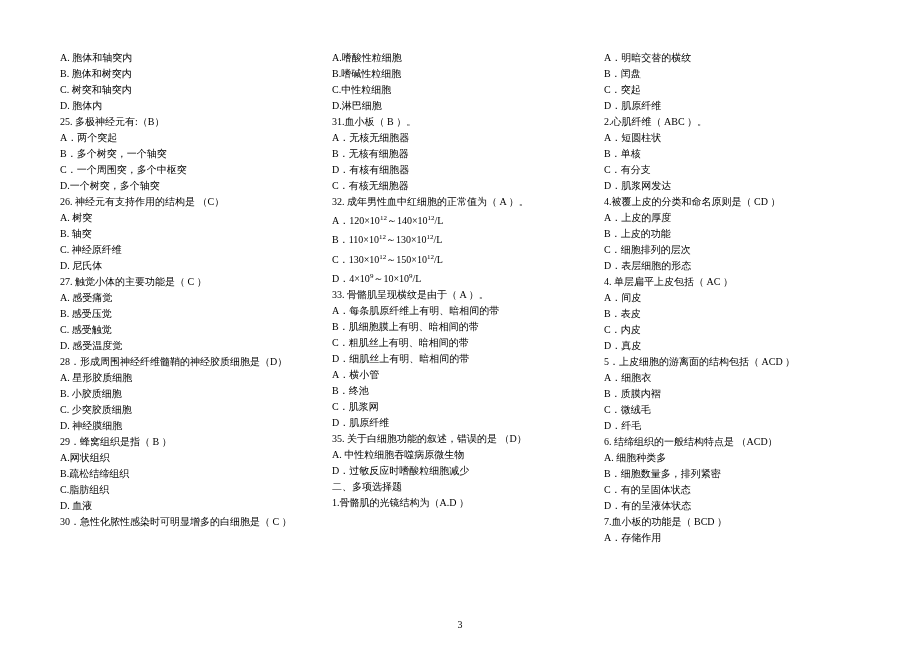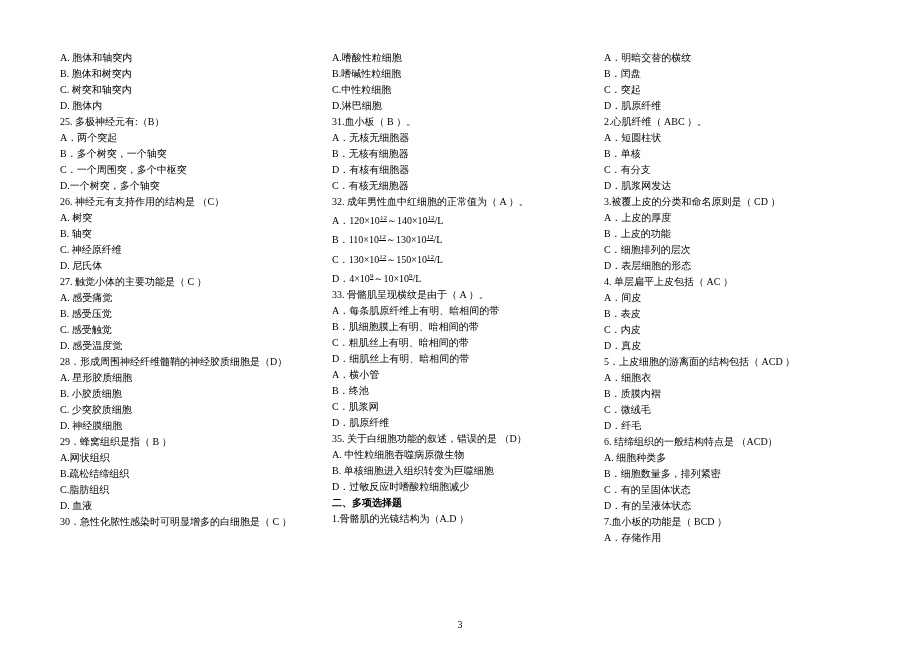--- a/index.html
+++ b/index.html
@@ -25,33 +25,32 @@
     .column {
       flex: 1;
       display: flex;
       flex-direction: column;
     }
     .line {
       line-height: 16px;
       white-space: nowrap;
     }
     .section-header {
-      font-weight: bold;
+      font-weight: normal;
     }
     .page-number {
       position: absolute;
       bottom: 20px;
       left: 50%;
       transform: translateX(-50%);
       font-size: 10px;
     }
     sup {
       font-size: 7px;
       vertical-align: super;
-      text-decoration: underline;
     }
   </style>
 </head>
 <body>
 
 <div class="columns">
   <div class="column" id="col-0">
       <div class="line">A. 胞体和轴突内</div>
       <div class="line">B. 胞体和树突内</div>
       <div class="line">C. 树突和轴突内</div>
@@ -102,36 +101,35 @@
       <div class="line">A．每条肌原纤维上有明、暗相间的带</div>
       <div class="line">B．肌细胞膜上有明、暗相间的带</div>
       <div class="line">C．粗肌丝上有明、暗相间的带</div>
       <div class="line">D．细肌丝上有明、暗相间的带</div>
       <div class="line">A．横小管</div>
       <div class="line">B．终池</div>
       <div class="line">C．肌浆网</div>
       <div class="line">D．肌原纤维</div>
       <div class="line">35. 关于白细胞功能的叙述，错误的是  （D）</div>
       <div class="line">A. 中性粒细胞吞噬病原微生物</div>
-      <div class="line">B. 单核细胞进入组织转变为巨噬细胞</div>
       <div class="line">D．过敏反应时嗜酸粒细胞减少</div>
       <div class="line"><span class="section-header">二、多项选择题</span></div>
       <div class="line">1.骨骼肌的光镜结构为（A.D    ）</div>
     </div>
   <div class="column" id="col-2">
       <div class="line">A．明暗交替的横纹</div>
       <div class="line">B．闰盘</div>
       <div class="line">C．突起</div>
       <div class="line">D．肌原纤维</div>
       <div class="line">2.心肌纤维（   ABC    ）。</div>
       <div class="line">A．短圆柱状</div>
       <div class="line">B．单核</div>
       <div class="line">C．有分支</div>
       <div class="line">D．肌浆网发达</div>
-      <div class="line">3.被覆上皮的分类和命名原则是（    CD      ）</div>
+      <div class="line">4.被覆上皮的分类和命名原则是（    CD      ）</div>
       <div class="line">A．上皮的厚度</div>
       <div class="line">B．上皮的功能</div>
       <div class="line">C．细胞排列的层次</div>
       <div class="line">D．表层细胞的形态</div>
       <div class="line">4. 单层扁平上皮包括（       AC         ）</div>
       <div class="line">A．间皮</div>
       <div class="line">B．表皮</div>
       <div class="line">C．内皮</div>
       <div class="line">D．真皮</div>
       <div class="line">5．上皮细胞的游离面的结构包括（       ACD      ）</div>

